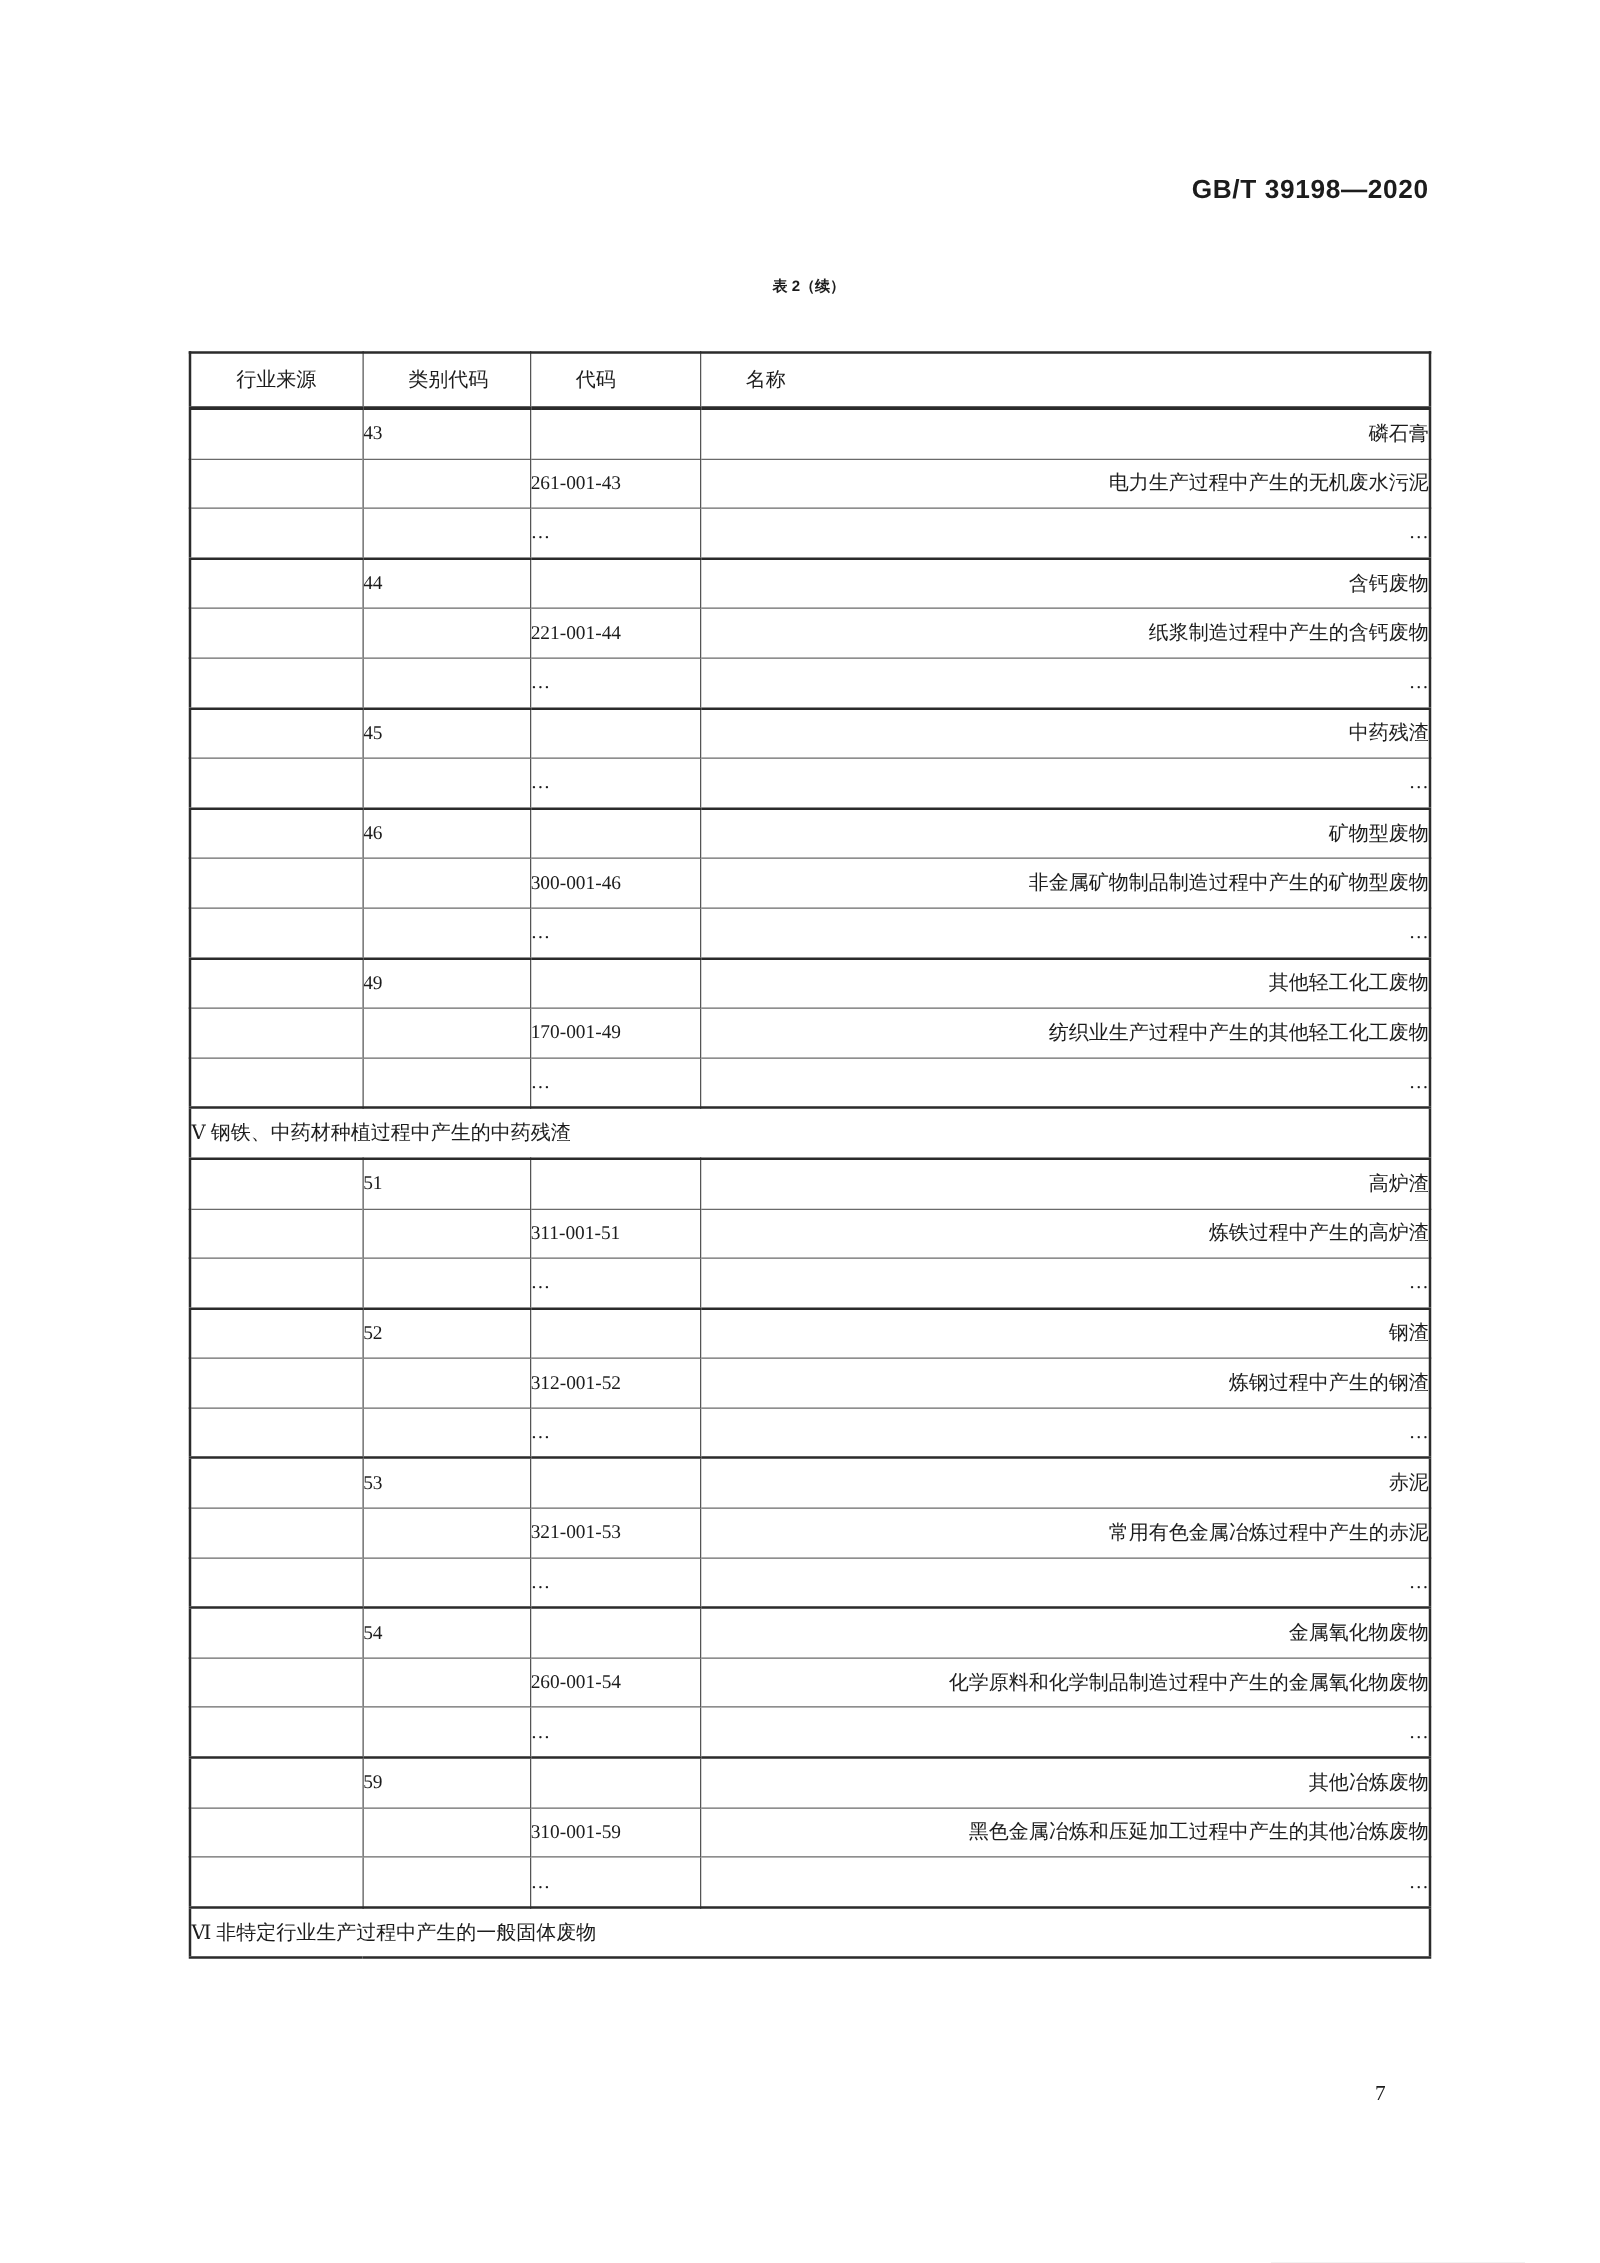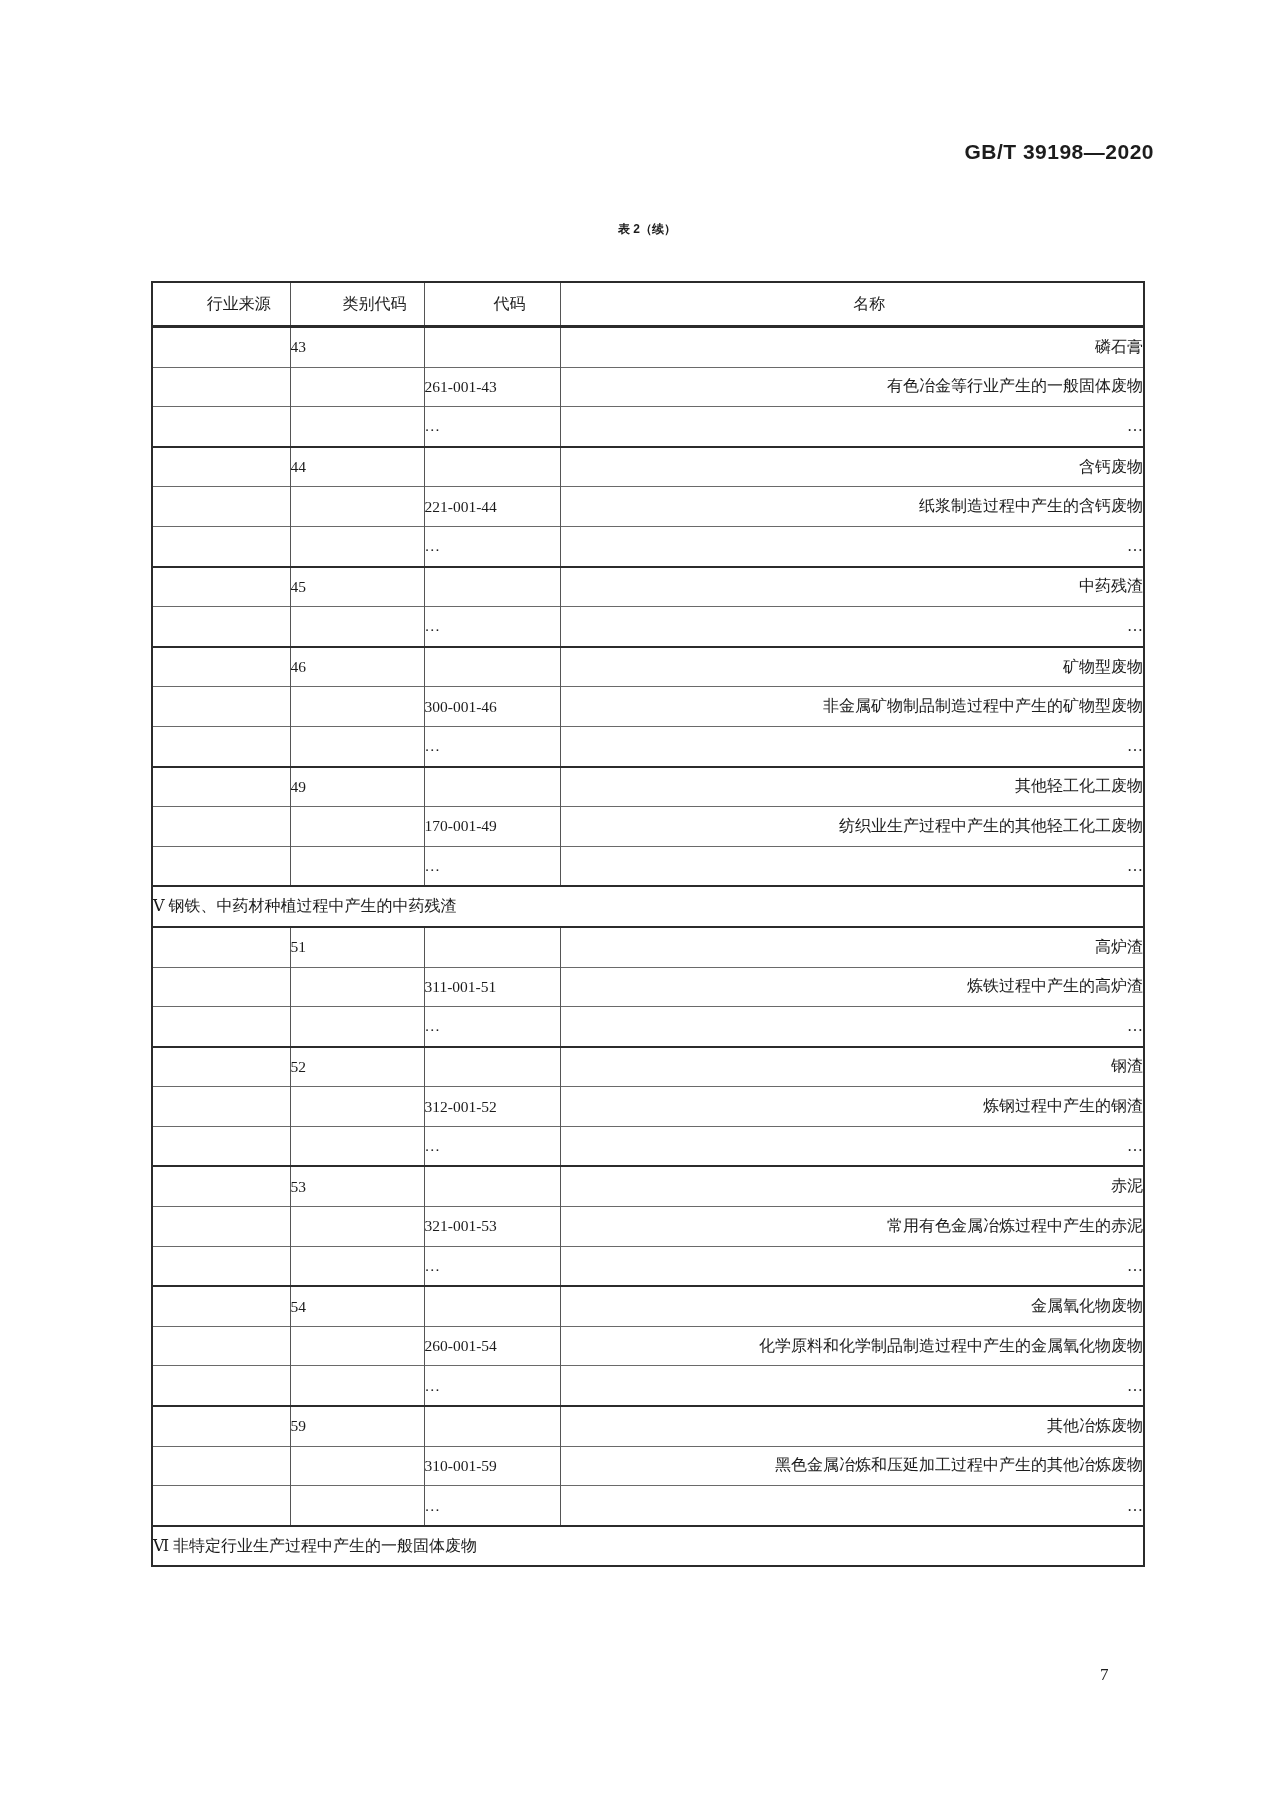--- a/index.html
+++ b/index.html
@@ -6,21 +6,21 @@
   .page{
     position:relative;
     width:1280px;height:1810px;
     background:#ffffff;
     font-family:"Liberation Serif","DejaVu Serif",serif;
     color:#1c1c1c;
     overflow:hidden;
   }
   .doc-code{
     position:absolute;
-    top:140px;right:126px;
+    top:140px;right:137px;
     font-family:"Liberation Sans","DejaVu Sans",sans-serif;
     font-weight:bold;
     font-size:21px;
     letter-spacing:0.5px;
   }
   .tbl-title{
     position:absolute;
     top:221px;left:151px;width:992px;
     text-align:center;
     font-family:"Liberation Sans","DejaVu Sans",sans-serif;
@@ -34,21 +34,21 @@
   table.tbl{
     width:992px;
     table-layout:fixed;
     border-collapse:collapse;
     border:2px solid #2b2b2b;
     font-size:16px;
   }
   table.tbl th{
     height:40px;
     font-weight:normal;
-    text-align:center;
+    text-align:left;
     vertical-align:middle;
     border-bottom:3px solid #2b2b2b;
     border-left:1px solid #555;
     font-size:16px;
     padding-left:36px;
   }
   table.tbl td{
     height:38.6px;
     vertical-align:middle;
     border-left:1px solid #555;
@@ -97,21 +97,21 @@
           <tr class="category">
             <td></td>
             <td class="c-cat">43</td>
             <td class="c-code"></td>
             <td class="c-name">磷石膏</td>
           </tr>
           <tr class="item">
             <td></td>
             <td class="c-cat"></td>
             <td class="c-code">261-001-43</td>
-            <td class="c-name">有色冶金等行业产生的一般固体废物</td>
+            <td class="c-name">电力生产过程中产生的无机废水污泥</td>
           </tr>
           <tr class="ellipsis">
             <td></td>
             <td class="c-cat"></td>
             <td class="c-code">…</td>
             <td class="c-name">…</td>
           </tr>
           <tr class="category">
             <td></td>
             <td class="c-cat">44</td>

